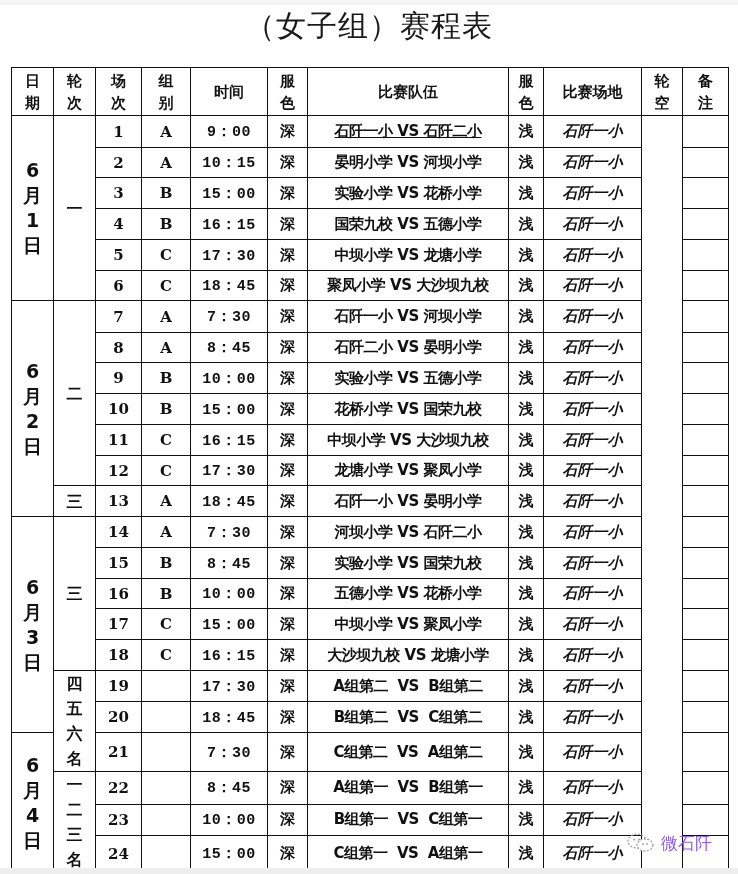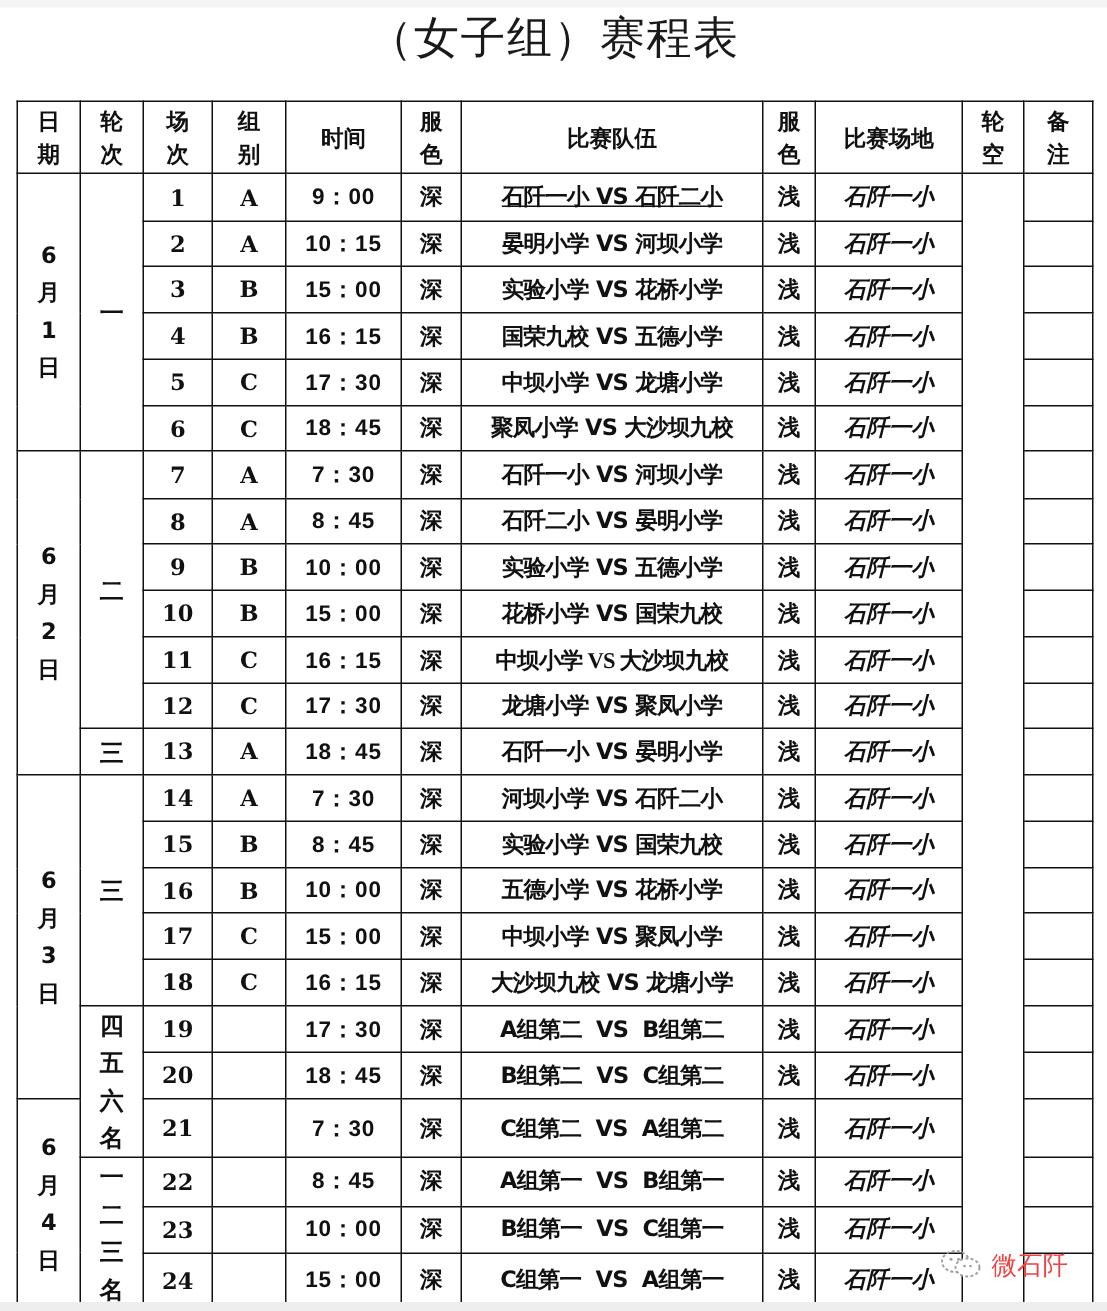--- a/index.html
+++ b/index.html
@@ -62,21 +62,21 @@
       white-space: normal;
       width: 1.1em;
       line-height: 22px;
       word-break: break-all;
     }
     .stack-date {
       display: inline-block;
       width: 1.1em;
       white-space: normal;
       line-height: 25px;
-      font-size: 15px;
+      font-size: 19px;
       word-break: break-all;
     }
     .stack-round {
       display: inline-block;
       width: 1.1em;
       white-space: normal;
       line-height: 25px;
       font-size: 16px;
       word-break: break-all;
     }
@@ -95,34 +95,34 @@
       font-family: "DejaVu Sans", "Liberation Sans", sans-serif;
       font-size: 16px;
       font-weight: normal;
       font-style: italic;
     }
     td.num {
       font-family: "DejaVu Serif", "Liberation Serif", serif;
       font-size: 15px;
     }
     td.time {
-      font-family: Liberation Sans, sans-serif;
+      font-family: Liberation Mono, monospace;
       font-size: 16px;
       letter-spacing: 0.5px;
     }
     td.bye, td.note { }
     .watermark {
       position: absolute;
       left: 626px;
       top: 830px;
       height: 26px;
       display: flex;
       align-items: center;
       gap: 5px;
-      color: #ef4444;
+      color: #8b5cf6;
       font-family: "DejaVu Sans", "Liberation Sans", sans-serif;
       font-size: 17px;
       pointer-events: none;
     }
     .watermark svg { display: block; }
   </style>
 </head>
 <body>
 
 <div class="topband"></div>
@@ -262,21 +262,21 @@
         <td class="teams" style="white-space: pre;">花桥小学 VS 国荣九校</td>
         <td class="cjk">浅</td>
         <td class="venue">石阡一小</td>
         <td class="note"></td>
       </tr>
       <tr style="height: 31px;">
         <td class="num">11</td>
         <td class="num">C</td>
         <td class="time">16：15</td>
         <td class="cjk">深</td>
-        <td class="teams" style="white-space: pre; font-family: Liberation Serif, serif;">中坝小学 VS 大沙坝九校</td>
+        <td class="teams" style="white-space: pre;">中坝小学 VS 大沙坝九校</td>
         <td class="cjk">浅</td>
         <td class="venue">石阡一小</td>
         <td class="note"></td>
       </tr>
       <tr style="height: 30px;">
         <td class="num">12</td>
         <td class="num">C</td>
         <td class="time">17：30</td>
         <td class="cjk">深</td>
         <td class="teams" style="white-space: pre;">龙塘小学 VS 聚凤小学</td>

